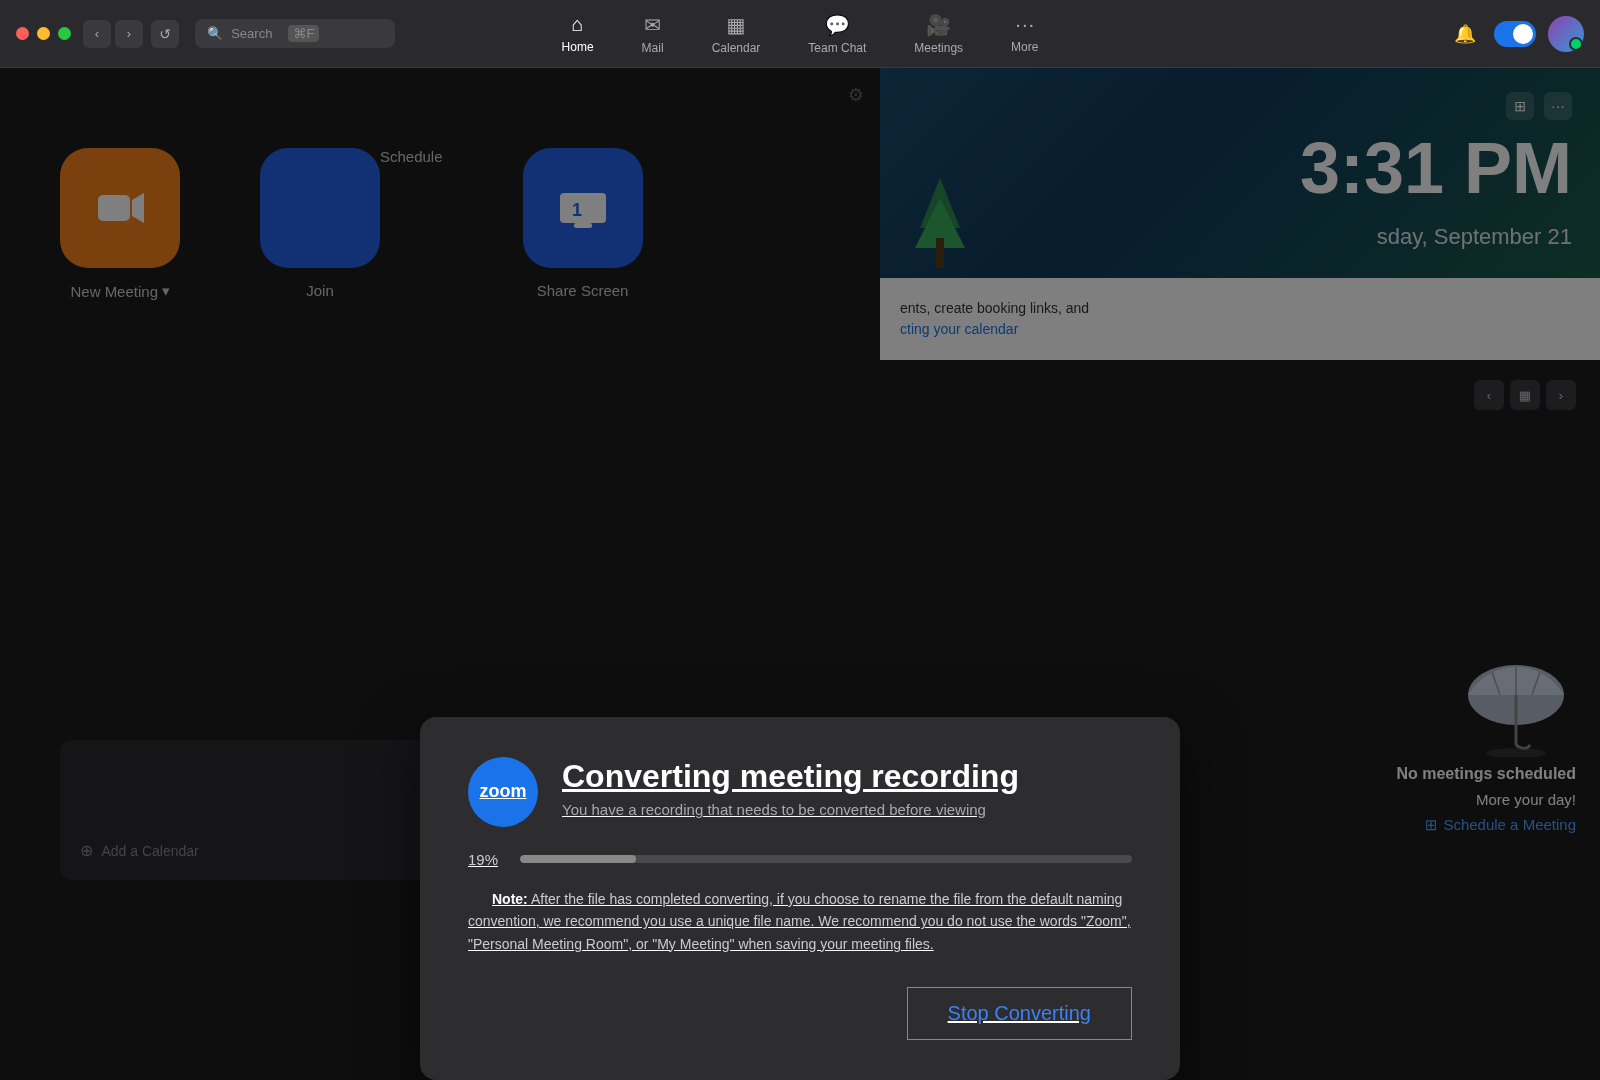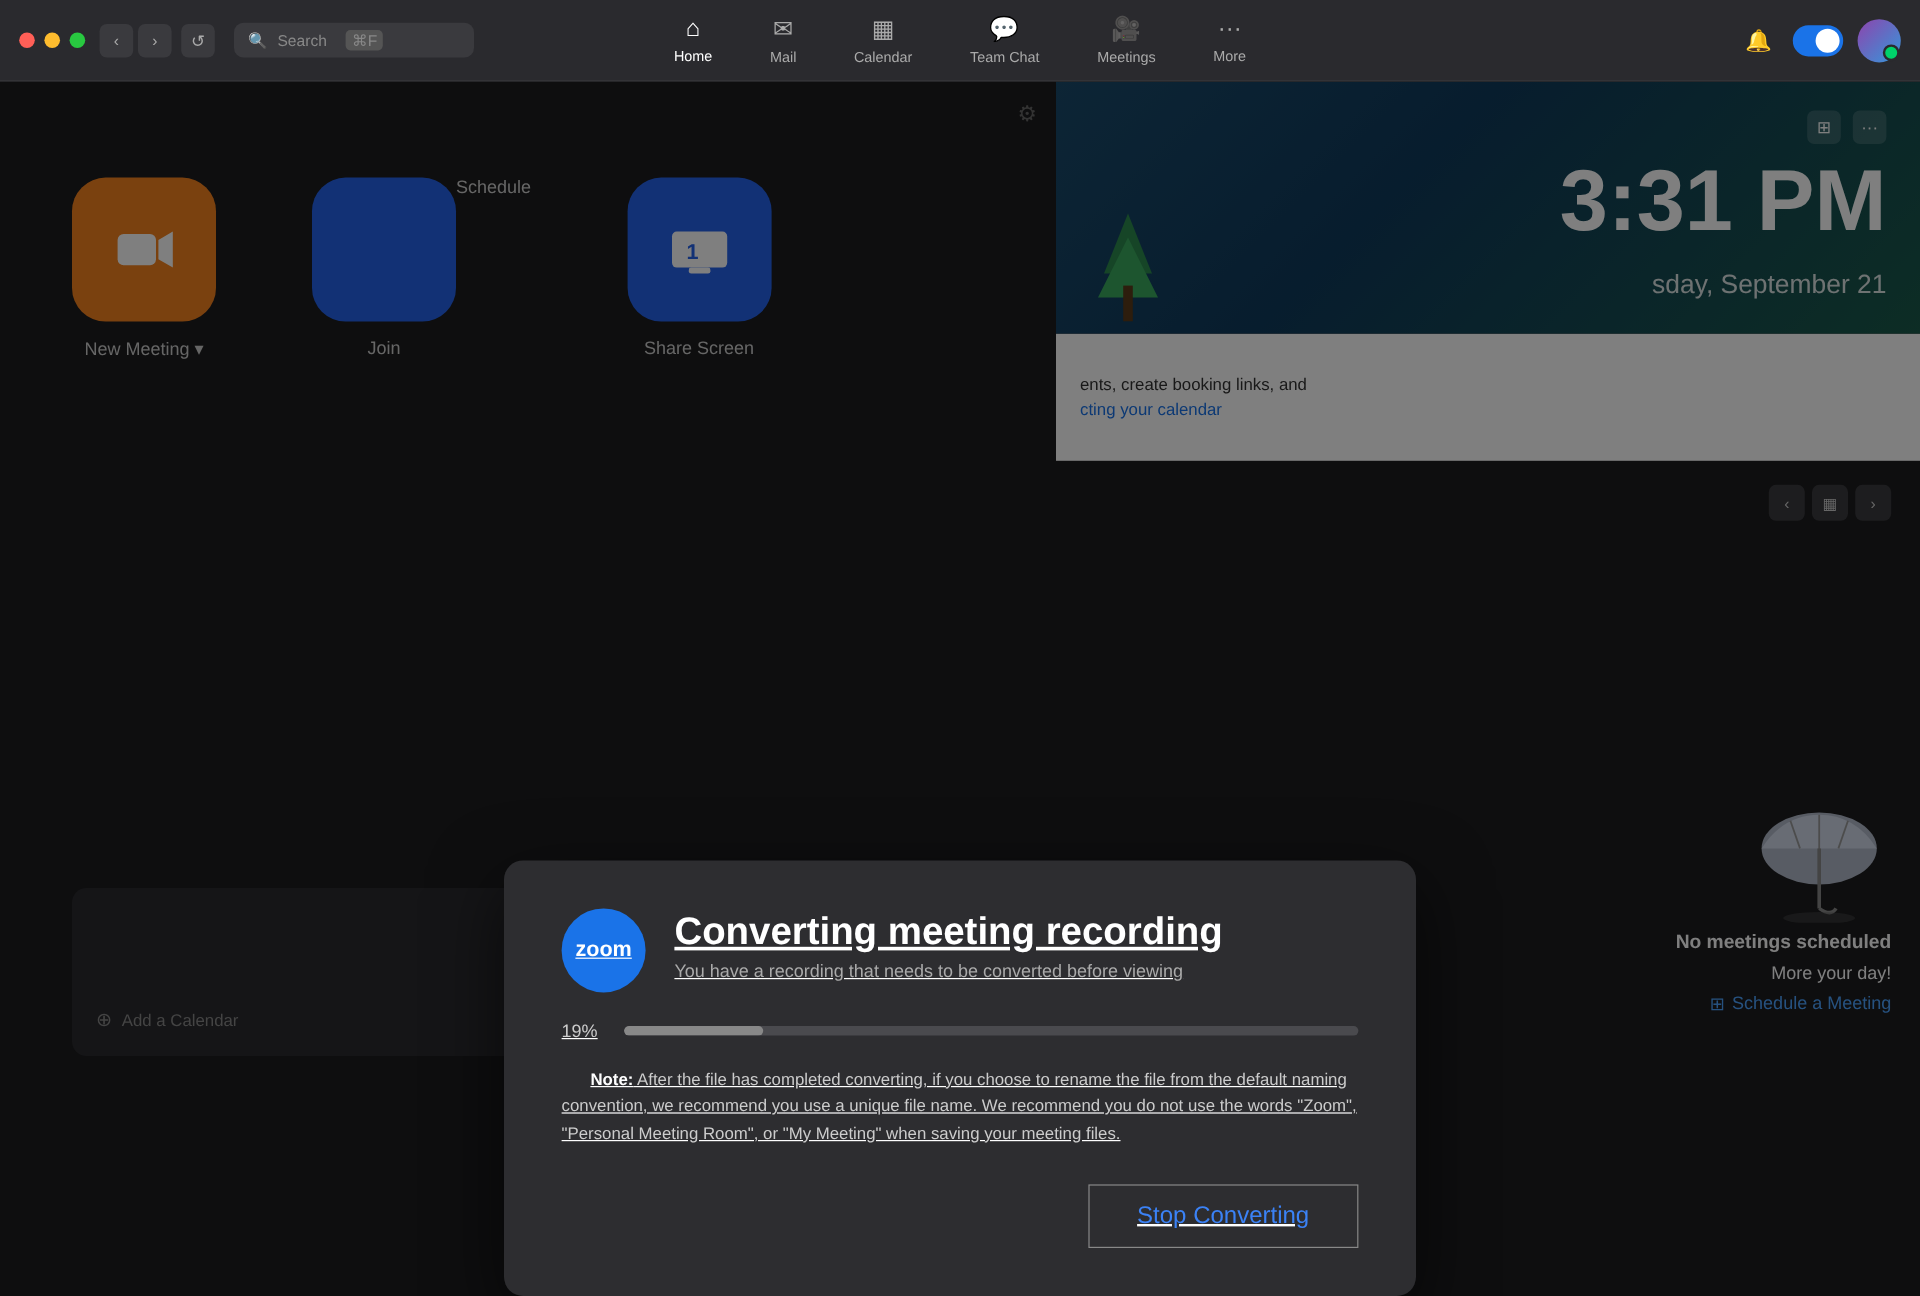--- a/index.html
+++ b/index.html
@@ -303,21 +303,21 @@
       bottom: 0;
       left: 20px;
       font-size: 60px;
       line-height: 1;
     }
 
     
     .calendar-info {
       background: #fff;
       color: #333;
-      padding: 32px 20px;
+      padding: 20px 20px;
       font-size: 14px;
       line-height: 1.5;
     }
 
     .calendar-info a {
       color: #1a73e8;
       text-decoration: none;
     }
 
     

